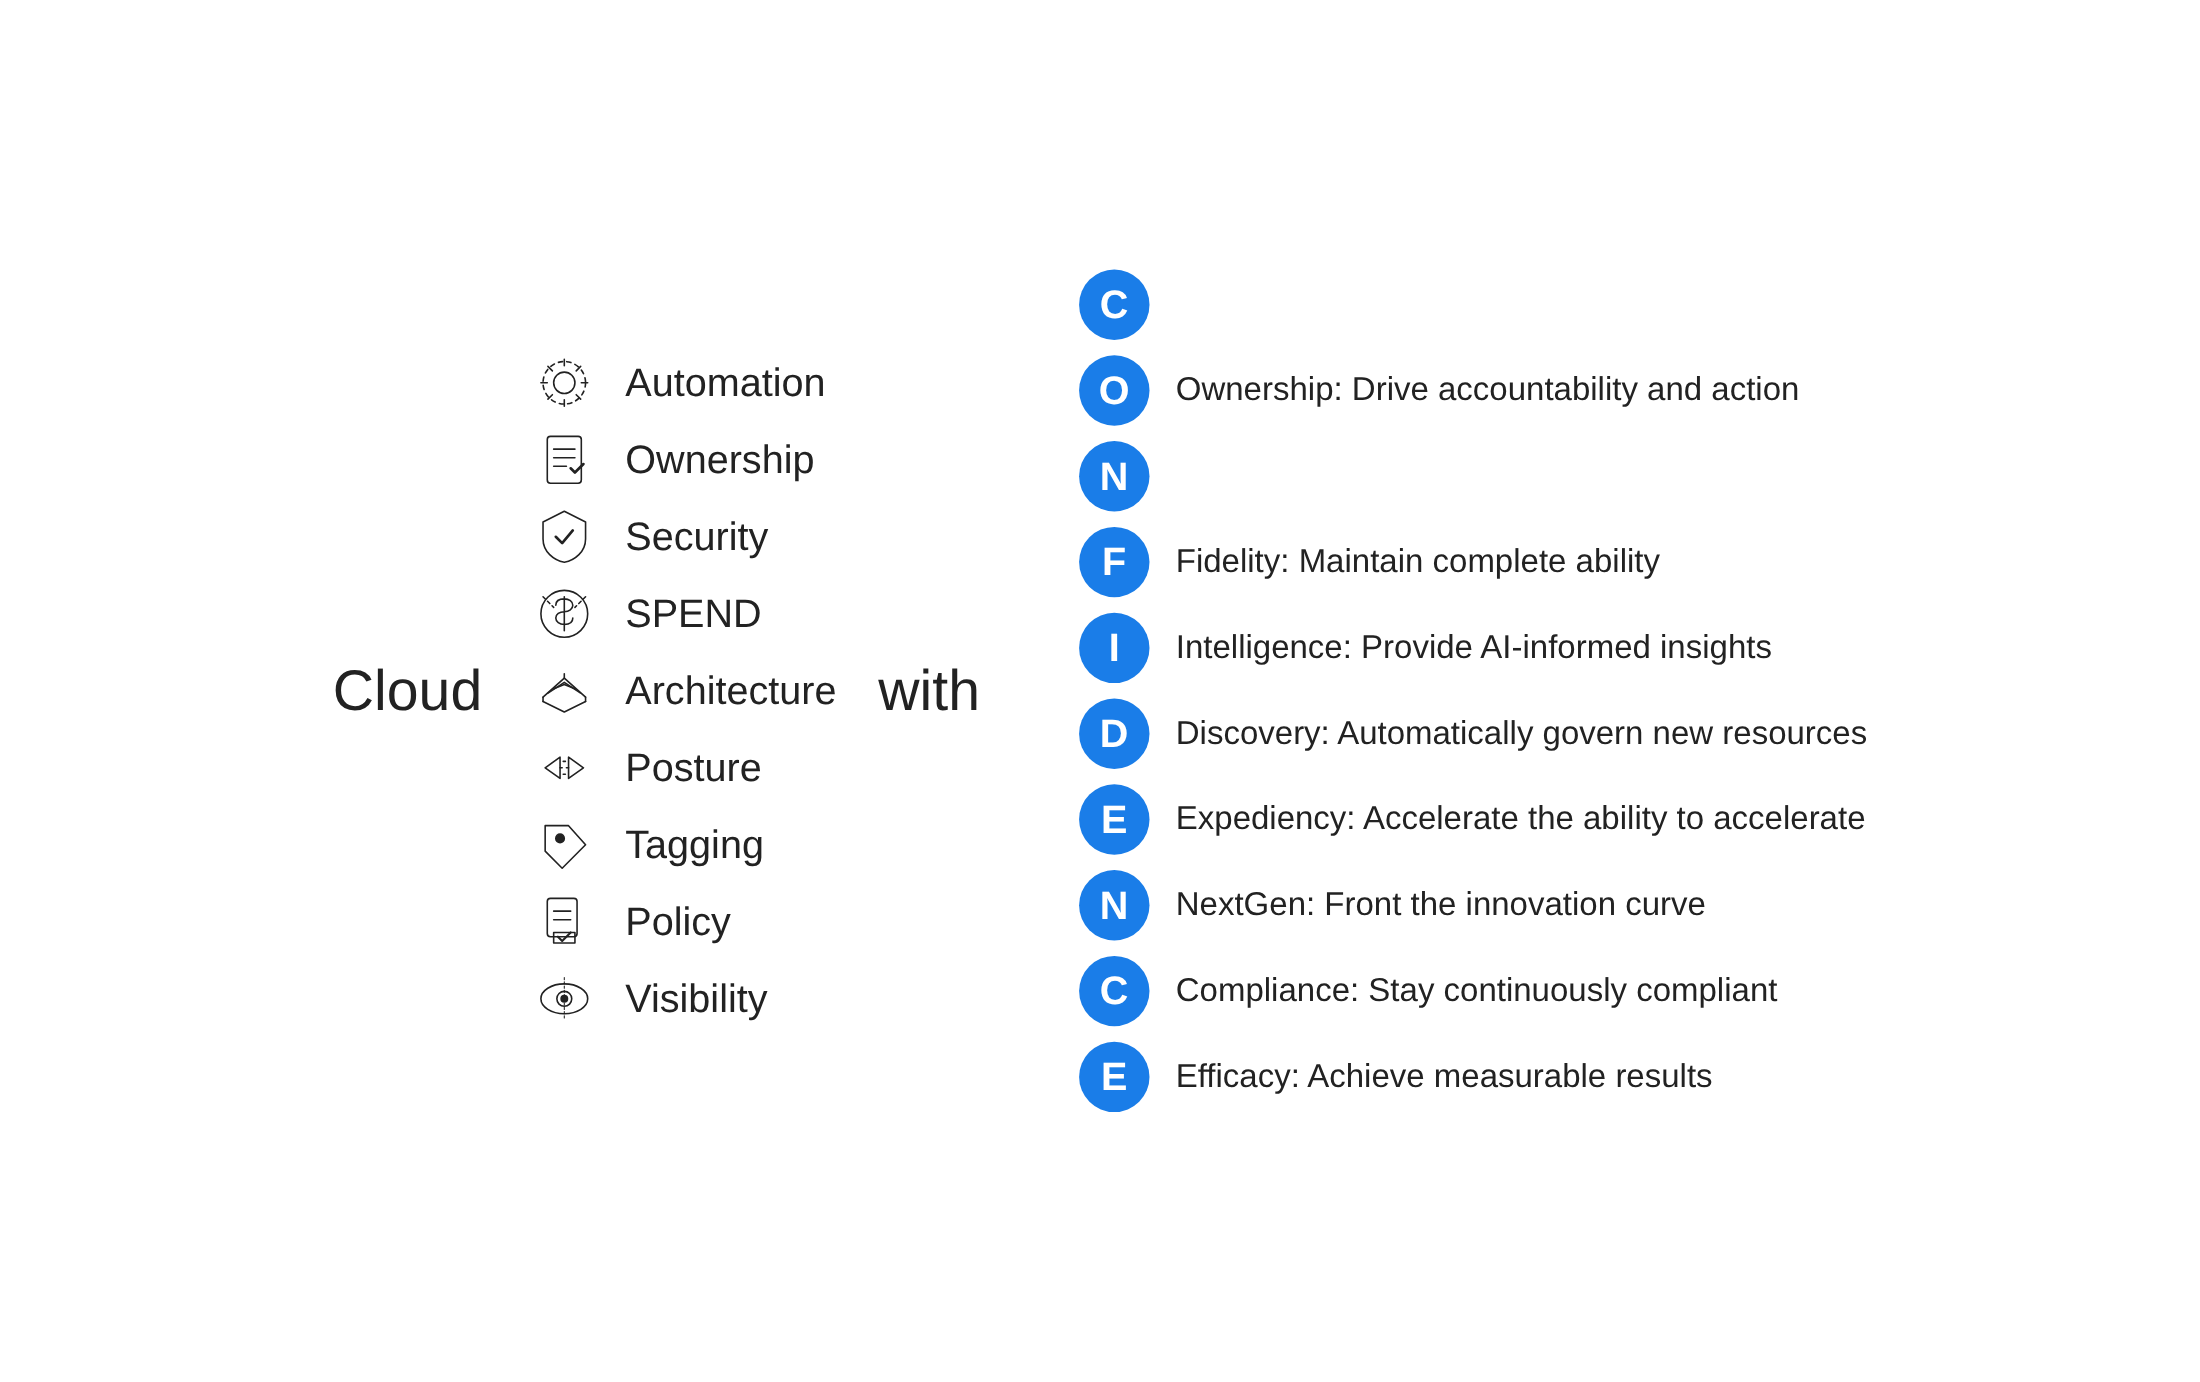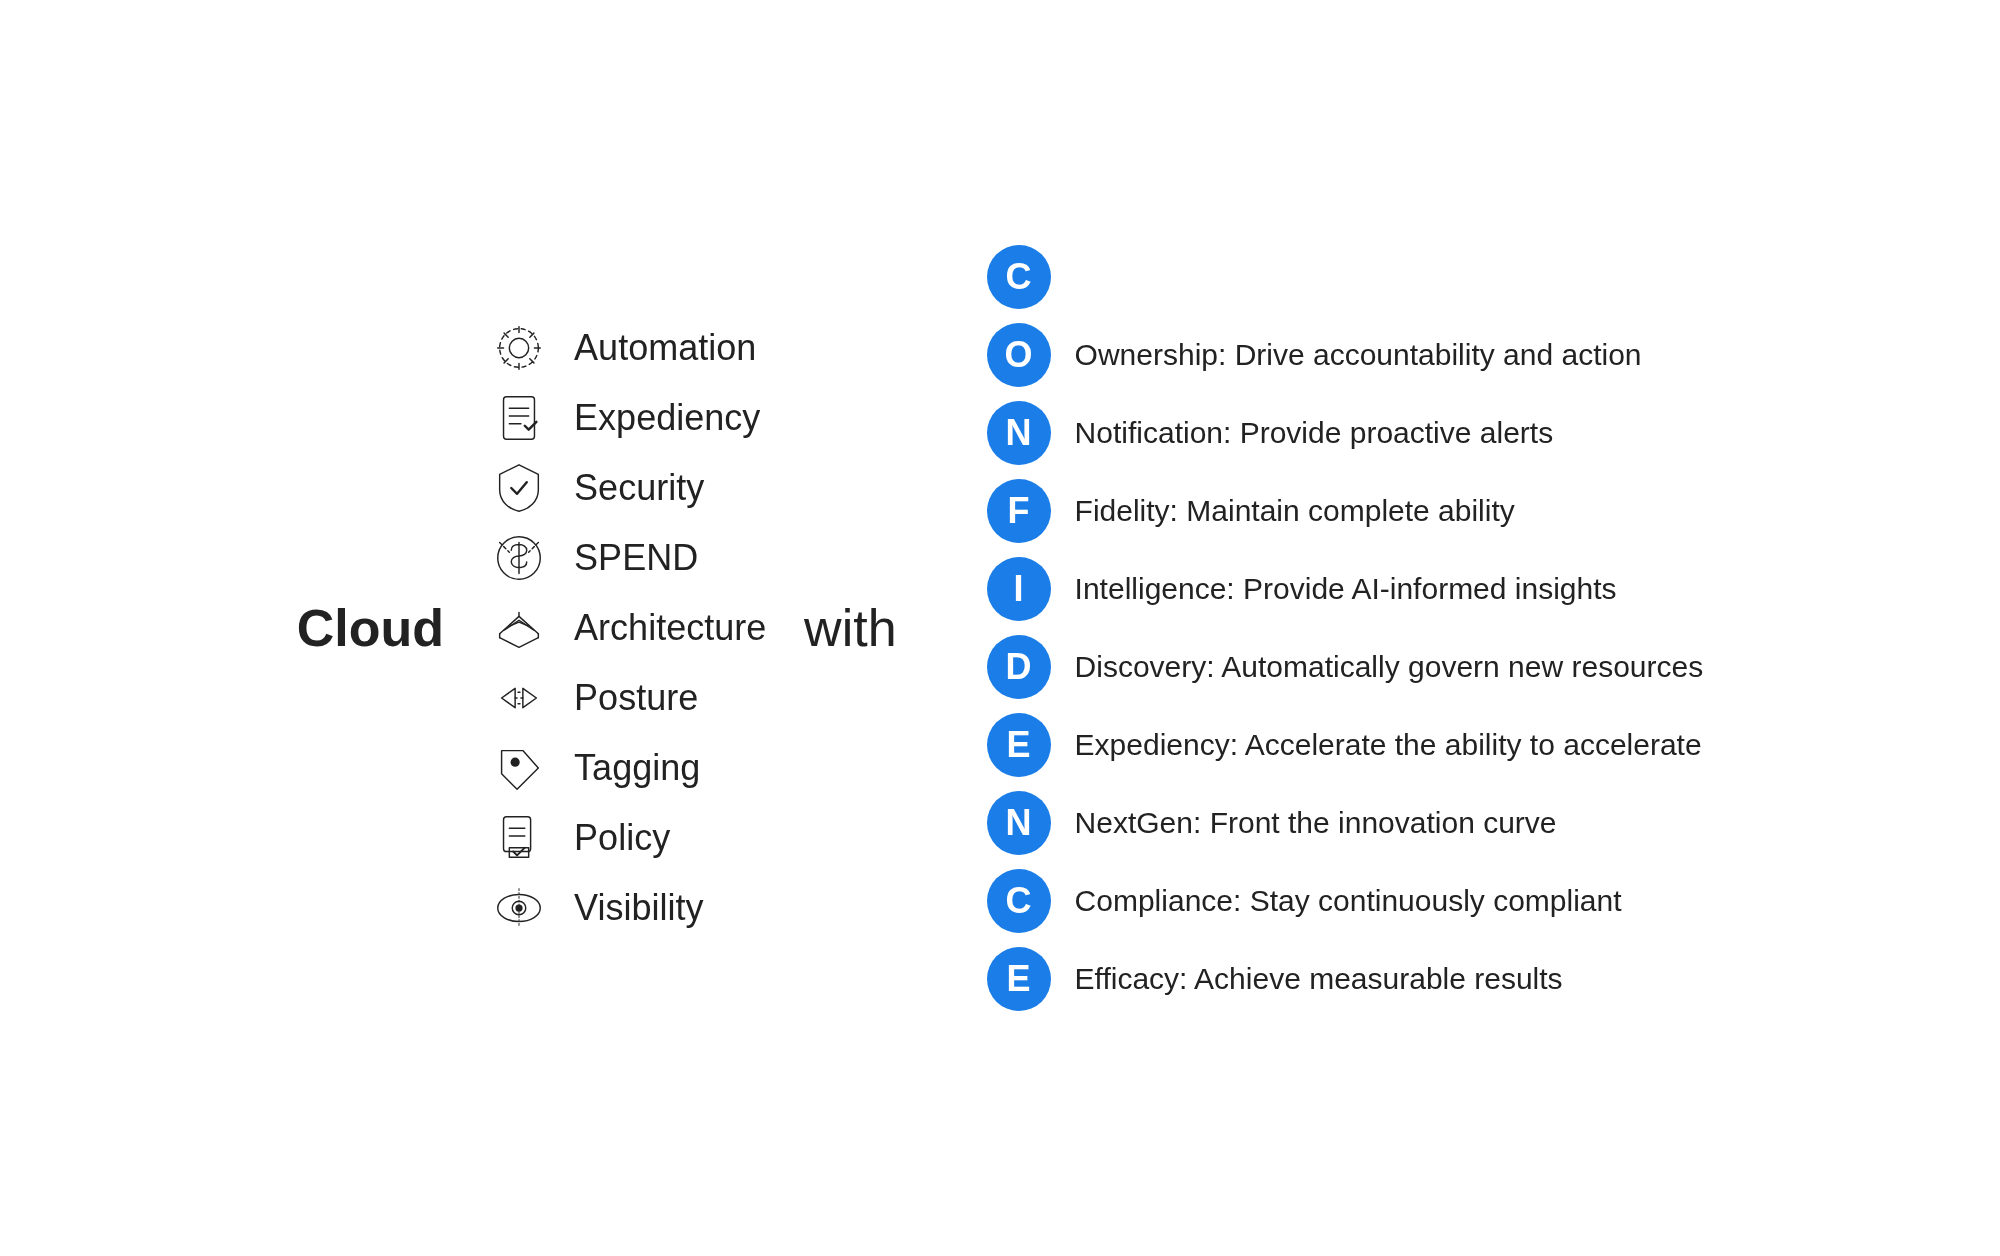--- a/index.html
+++ b/index.html
@@ -25,21 +25,21 @@
     
     .left-section {
       display: flex;
       align-items: center;
       gap: 0px;
     }
 
     .cloud-label {
       font-size: 52px;
       color: #222;
-      font-weight: 700;
+      font-weight: 400;
       margin-right: 40px;
       white-space: nowrap;
     }
 
     .items-list {
       display: flex;
       flex-direction: column;
       gap: 0;
     }
 
@@ -147,21 +147,21 @@
           <div class="item-label">Automation</div>
         </div>
         <div class="item-row">
           <div class="item-icon">
             <svg viewBox="0 0 60 60" stroke="#222" fill="none" stroke-width="2" stroke-linecap="round" stroke-linejoin="round">
     <rect x="14" y="8" width="32" height="44" rx="3"></rect>
     <path d="M20 20h20M20 28h20M20 36h12"></path>
     <path d="M36 38l4 4 8-8" stroke-width="2.5"></path>
   </svg>
           </div>
-          <div class="item-label">Expediency</div>
+          <div class="item-label">Ownership</div>
         </div>
         <div class="item-row">
           <div class="item-icon">
             <svg viewBox="0 0 60 60" stroke="#222" fill="none" stroke-width="2" stroke-linecap="round" stroke-linejoin="round">
     <path d="M30 6L10 16v16c0 12 10 20 20 22 10-2 20-10 20-22V16L30 6z"></path>
     <path d="M22 30l6 6 10-12" stroke-width="2.5"></path>
   </svg>
           </div>
           <div class="item-label">Security</div>
         </div>
@@ -246,21 +246,20 @@
       <div class="confidence-row">
         <div class="letter-circle">
           <span>O</span>
         </div>
         <div class="confidence-text">Ownership: Drive accountability and action</div>
       </div>
       <div class="confidence-row">
         <div class="letter-circle">
           <span>N</span>
         </div>
-        <div class="confidence-text">Notification: Provide proactive alerts</div>
       </div>
       <div class="confidence-row">
         <div class="letter-circle">
           <span>F</span>
         </div>
         <div class="confidence-text">Fidelity: Maintain complete ability</div>
       </div>
       <div class="confidence-row">
         <div class="letter-circle">
           <span>I</span>

